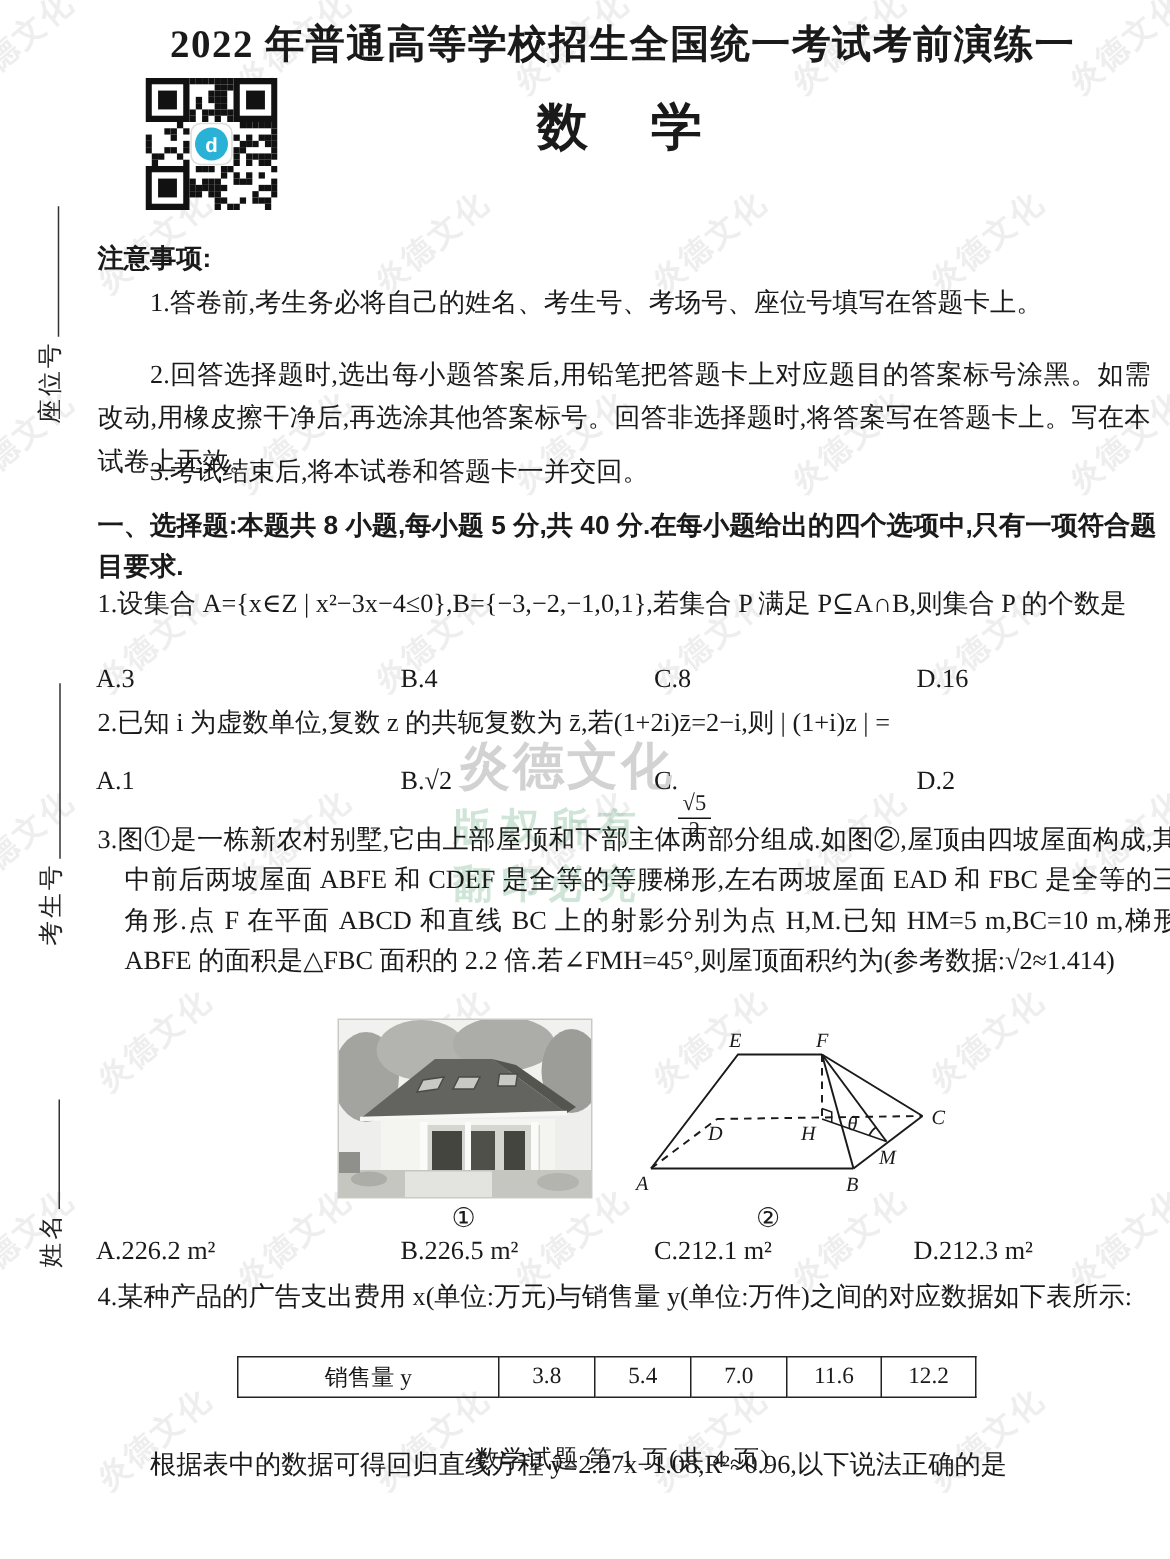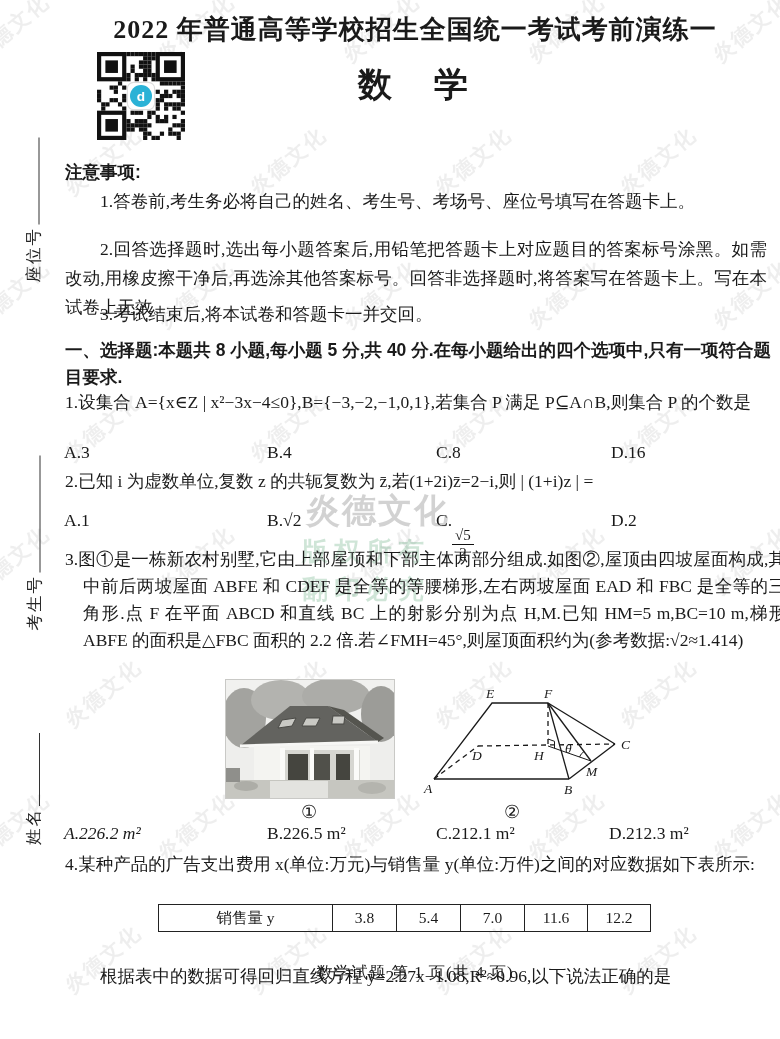--- a/index.html
+++ b/index.html
@@ -350,21 +350,21 @@
     <text x="116" y="84">H</text>
     <text x="168" y="100">M</text>
     <text x="147" y="77">θ</text>
   </svg>
 </div>
 
 <div class="abs caption" style="left:225px;top:801px;width:168px;">①</div>
 <div class="abs caption" style="left:412px;top:801px;width:200px;">②</div>
 
 <div class="opts" style="top:823px;">
-  <span class="opt" style="left:10px;font-style:italic;">A.226.2 m²</span>
+  <span class="opt" style="left:10px;">A.226.2 m²</span>
   <span class="opt" style="left:213px;">B.226.5 m²</span>
   <span class="opt" style="left:382px;">C.212.1 m²</span>
   <span class="opt" style="left:555px;">D.212.3 m²</span>
 </div>
 
 <div class="abs txt hang" style="left:65px;top:851px;width:702px;line-height:27px;">4.某种产品的广告支出费用 x(单位:万元)与销售量 y(单位:万件)之间的对应数据如下表所示:</div>
 
 <table class="dtab abs" style="left:158px;top:904px;width:492px;">
   <colgroup>
     <col style="width:174px;">

